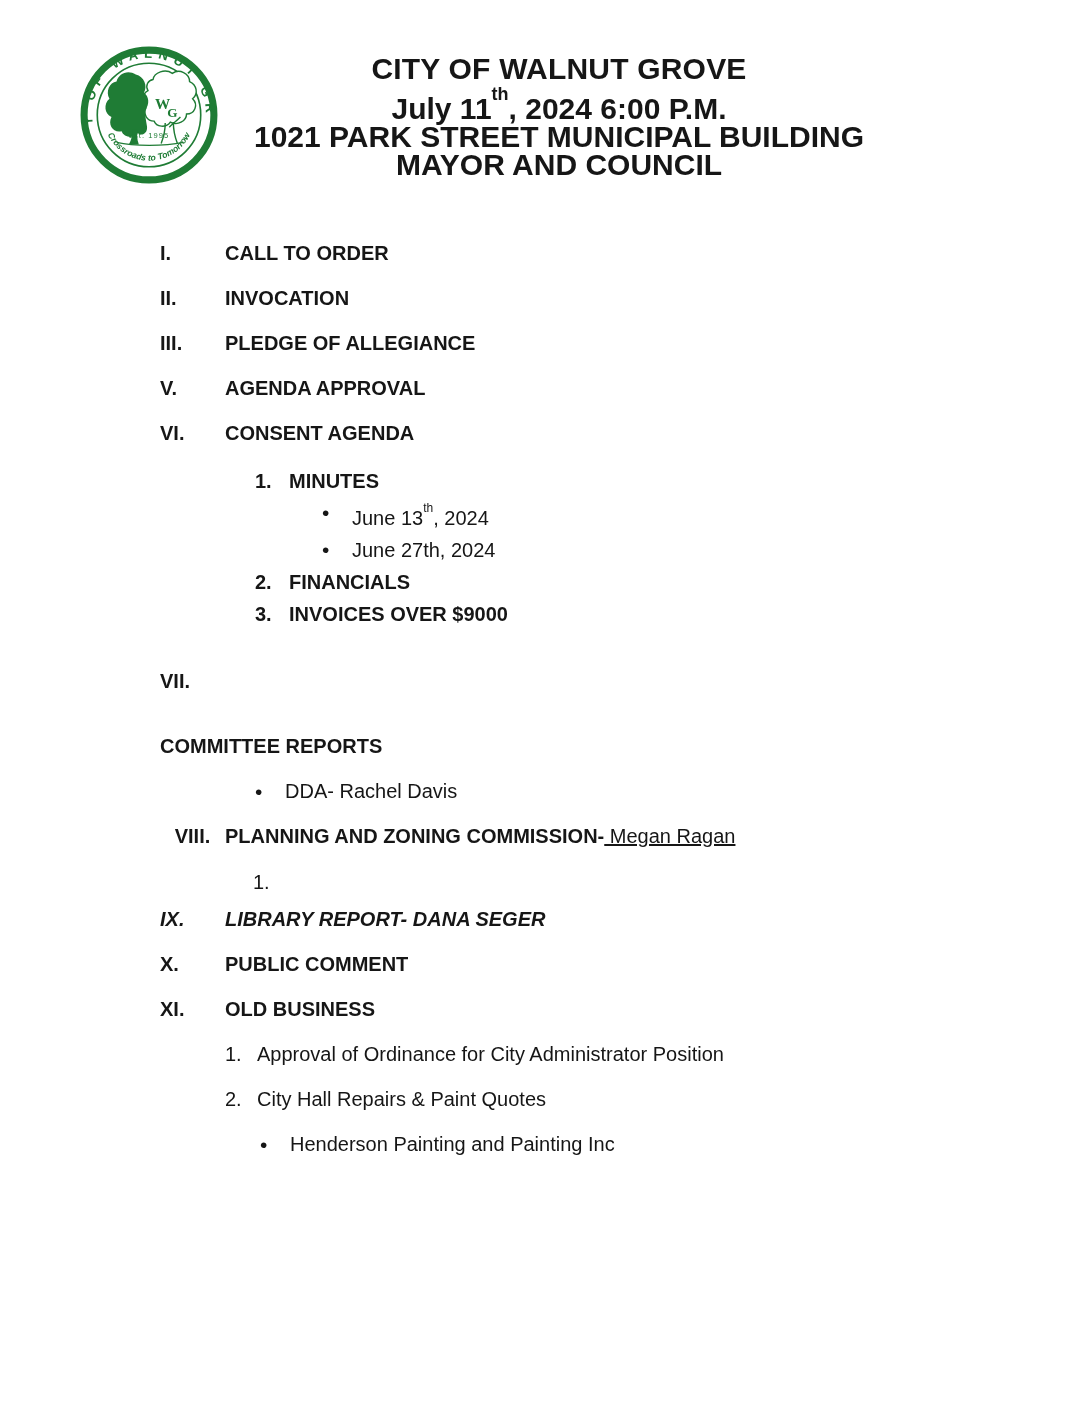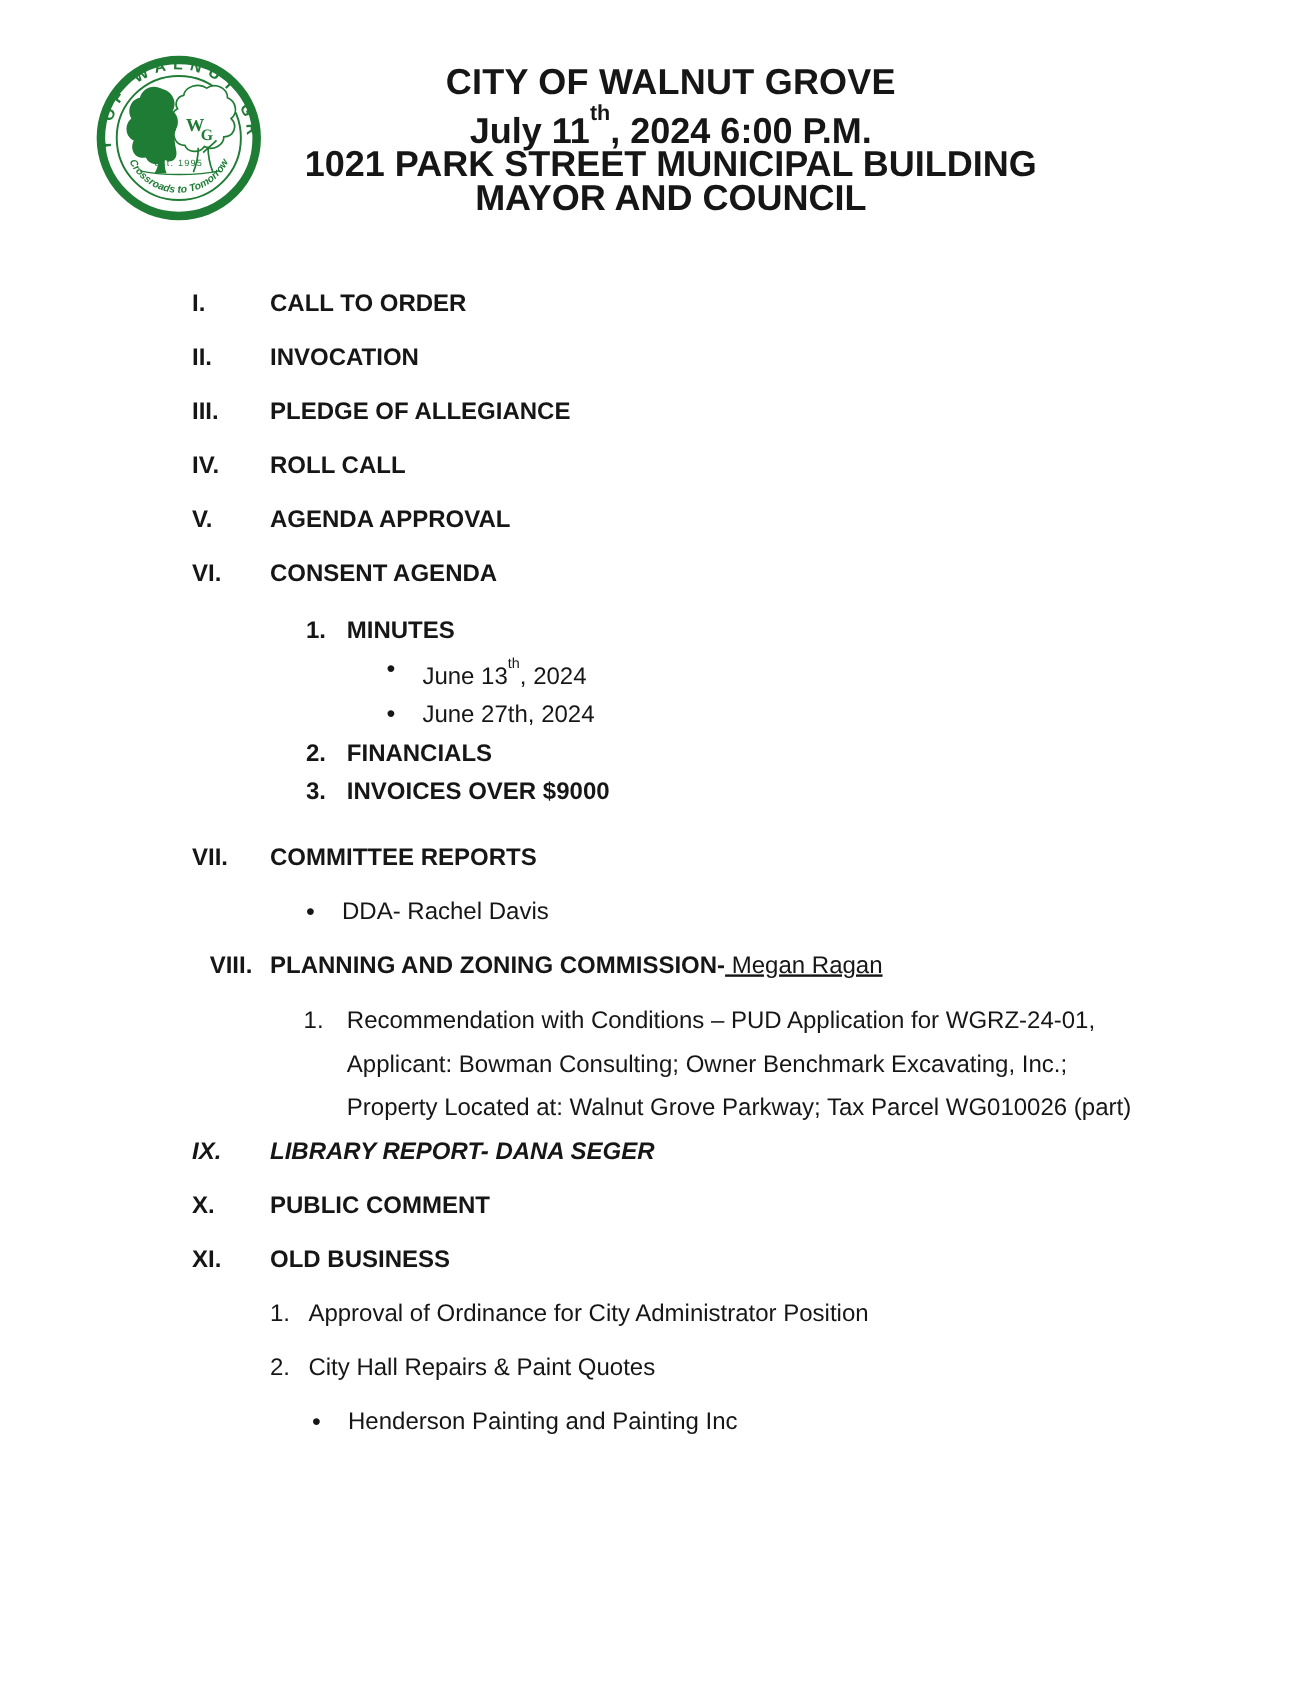--- a/index.html
+++ b/index.html
@@ -16,21 +16,21 @@
   .header { position:relative; height:196px; }
   .seal { position:absolute; left:78px; top:44px; width:142px; height:142px; }
   .header-text { padding-top:50px; padding-left:30px; text-align:center; }
   .title { font-size:30px; font-weight:bold; line-height:38px; letter-spacing:0.2px; }
   .sub   { font-size:30px; font-weight:bold; line-height:28px; }
   sup.sp { font-size:0.6em; position:relative; top:-0.45em; }
   
   .agenda { margin-top:44px; font-size:20px; }
   .rrow { display:flex; margin:0 0 18px 160px; font-weight:bold; line-height:27px; white-space:nowrap; }
   .rrow .rn { width:65px; flex:0 0 65px; }
-  .mt26 { margin-top:26px; }
+  .mt26 { margin-top:38px;flex-direction:column; }
   .mt18 { margin-top:18px;text-align:center; }
   .mt6  { margin-top:6px;font-style:italic; }
   .suffix { font-weight:normal;text-decoration:underline; }
   
   .consent { margin:2px 0 18px 255px; line-height:32px; }
   .crow { display:flex; font-weight:bold; white-space:nowrap; }
   .crow .cn { width:34px; flex:0 0 34px; }
   .brow { display:flex; margin-left:67px; font-weight:normal; white-space:nowrap; }
   .brow .blt { width:30px; flex:0 0 30px; font-size:1.05em; }
   
@@ -96,24 +96,20 @@
     </div>
     <div class="rrow">
       <span class="rn">II.</span>
       <span>INVOCATION</span>
     </div>
     <div class="rrow">
       <span class="rn">III.</span>
       <span>PLEDGE OF ALLEGIANCE</span>
     </div>
     <div class="rrow">
-      <span class="rn">IV.</span>
-      <span>ROLL CALL</span>
-    </div>
-    <div class="rrow">
       <span class="rn">V.</span>
       <span>AGENDA APPROVAL</span>
     </div>
     <div class="rrow">
       <span class="rn">VI.</span>
       <span>CONSENT AGENDA</span>
     </div>
 
     <div class="consent">
       <div class="crow">
@@ -148,25 +144,20 @@
       <span>DDA- Rachel Davis</span>
     </div>
 
     <div class="rrow mt18">
       <span class="rn">VIII.</span>
       <span><span>PLANNING AND ZONING COMMISSION-</span><span class="suffix"> Megan Ragan</span></span>
     </div>
 
     <div class="pz">
       <span class="pn">1.</span>
-      <span class="plines">
-        <div>Recommendation with Conditions – PUD Application for WGRZ-24-01,</div>
-        <div>Applicant: Bowman Consulting; Owner Benchmark Excavating, Inc.;</div>
-        <div>Property Located at: Walnut Grove Parkway; Tax Parcel WG010026 (part)</div>
-      </span>
     </div>
 
     <div class="rrow mt6">
       <span class="rn">IX.</span>
       <span>LIBRARY REPORT- DANA SEGER</span>
     </div>
     <div class="rrow">
       <span class="rn">X.</span>
       <span>PUBLIC COMMENT</span>
     </div>

